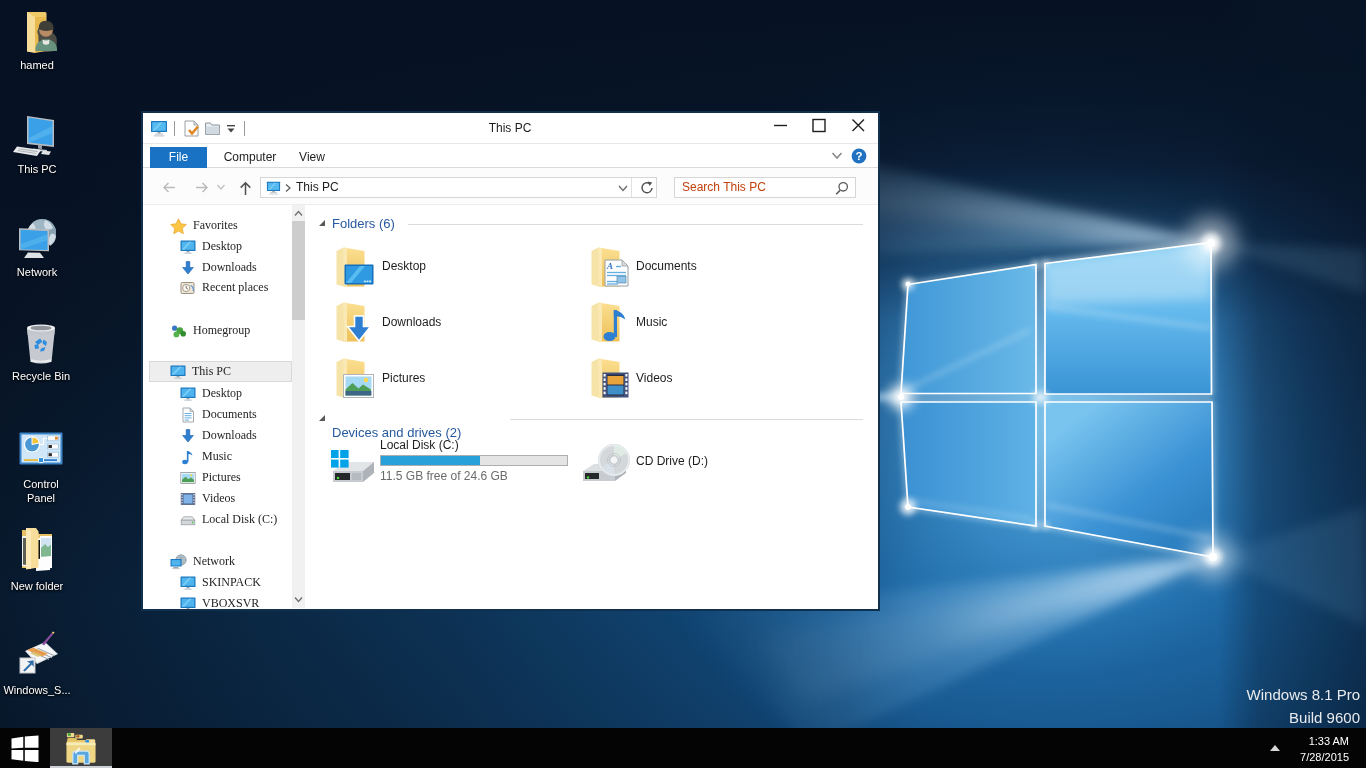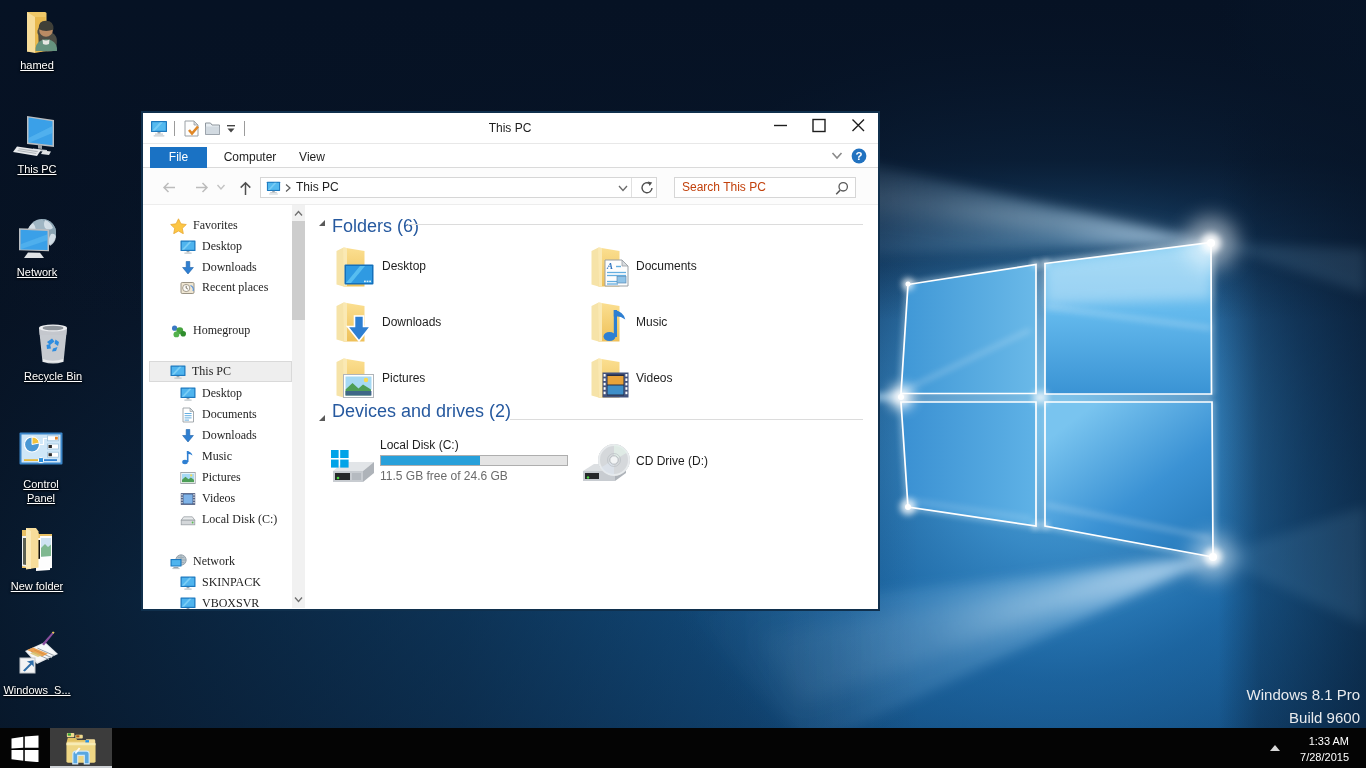--- a/index.html
+++ b/index.html
@@ -1,33 +1,33 @@
 <!DOCTYPE html>
 <html><head>
 <meta charset="utf-8">
 <style>
   * { margin:0; padding:0; box-sizing:border-box; }
   html,body { width:1366px; height:768px; overflow:hidden; font-family:"Liberation Sans", sans-serif; }
   #stage { position:absolute; left:0; top:0; width:1366px; height:768px; background:#0a1b31; overflow:hidden; }
   .abs { position:absolute; }
   
   .dicon { position:absolute; width:74px; text-align:center; color:#fff; font-size:11px; }
-  .dicon .lbl { margin-top:1px; text-shadow:0 1px 2px rgba(0,0,0,0.95), 0 0 3px rgba(0,0,0,0.8); line-height:14px;text-decoration:underline; }
+  .dicon .lbl { margin-top:1px; text-shadow:0 1px 2px rgba(0,0,0,0.95), 0 0 3px rgba(0,0,0,0.8); line-height:14px; }
   
   #win { position:absolute; left:143px; top:113px; width:735px; height:496px; background:#fff; box-shadow:0 0 0 2px #10304d; overflow:hidden; font-size:12px; color:#1e1e1e; }
   #titlebar { position:absolute; left:0; top:0; width:735px; height:31px; background:#fff; border-bottom:1px solid #e8e8e8; }
   #tabsrow { position:absolute; left:0; top:31px; width:735px; height:24px; background:#fff; border-bottom:1px solid #dadada; }
   .tab { position:absolute; top:3px; height:21px; line-height:21px; text-align:center; }
   #addrrow { position:absolute; left:0; top:55px; width:735px; height:37px; background:#fcfcfc; border-bottom:1px solid #ededed; }
   .box { position:absolute; top:9px; height:21px; background:#fff; border:1px solid #d6d6d6; }
   #mainarea { position:absolute; left:0; top:92px; width:735px; height:404px; background:#fff; }
   .navrow { position:absolute; height:21px; display:flex; align-items:center; white-space:nowrap;font-family:Liberation Serif, serif; }
   .navrow svg { margin-right:6px; flex:none; }
   .tiletxt { position:absolute; white-space:nowrap; }
-  .ghead { position:absolute; font-size:18px; color:#26599f; white-space:nowrap; }
+  .ghead { position:absolute; font-size:13px; color:#26599f; white-space:nowrap; }
   .gline { position:absolute; height:1px; background:#dcdcdc; }
   
   #taskbar { position:absolute; left:0; top:728px; width:1366px; height:48px; background:#040404; color:#fff; }
   #wm { position:absolute; right:6px; top:683px; text-align:right; font-size:15px; line-height:23px; color:#e9ebee; }
 </style>
 </head>
 <body>
 <div id="stage">
 
   <svg class="abs" width="1366" height="768" viewBox="0 0 1366 768">
@@ -191,21 +191,21 @@
       <circle cx="29" cy="17" r="14" fill="#9fb6c4"></circle>
       <path d="M29 3 a14 14 0 0 1 0 28 a20 20 0 0 0 0 -28z" fill="#8aa3b2"></path>
       <path d="M20 7 q4 5 2 12 q-3 4 -8 3 a14 14 0 0 1 6 -15z M32 4 q6 2 8 8 q-4 3 -8 0 q-2 -4 0 -8z M38 18 q4 -1 5 3 q-1 6 -6 9 q-3 -6 1 -12z M26 20 q4 3 3 9 l-4 2 q-3 -6 1 -11z" fill="#dde8ee" opacity="0.85"></path>
       <polygon points="6,12 36,12 36,34 6,34" fill="#b9bdc1" transform="skewY(2)"></polygon>
       <polygon points="7.5,13.5 34.5,13.8 34.5,32.8 7.5,33.3" fill="#3aa0e8" transform="skewY(2)"></polygon>
       <polygon points="7.5,28 34.5,17 34.5,23 7.5,33" fill="#62bdf2" opacity="0.5" transform="skewY(2)"></polygon>
       <polygon points="15,36.5 27,36.7 31,42 11,42" fill="#dfe2e5"></polygon>
     </svg>
     <div class="lbl">Network</div>
   </div>
-  <div class="dicon" style="left:16px;top:320px">
+  <div class="dicon" style="left:4px;top:320px">
     <svg width="46" height="46" viewBox="0 0 46 46">
       <path d="M9 8 L37 8 L33.5 42 L12.5 42 Z" fill="#d7dade" opacity="0.92"></path>
       <path d="M9 8 L37 8 L36.3 15 L9.7 15 Z" fill="#c3c7cc" opacity="0.9"></path>
       <ellipse cx="23" cy="8" rx="14" ry="3.4" fill="#eceef0"></ellipse>
       <ellipse cx="23" cy="8" rx="10.5" ry="2.3" fill="#8f959b"></ellipse>
       <path d="M12.8 39 q10 3.5 20.5 0 l-0.4 3 q-9.8 3 -19.7 0z" fill="#eceef0" opacity="0.9"></path>
       <g fill="#2e8de0">
           <path d="M17 22 l5 -3.5 l2.5 3 l-4.5 3.5 z"></path>
           <path d="M25.5 19.5 l3.5 2.5 l-1 4 l-3.5 -2.5 z"></path>
           <path d="M16.5 25 l3.5 -1 l1 4.5 l-4 0.5 z"></path>
@@ -631,21 +631,21 @@
               <rect x="23.4" y="15.2" width="2" height="2.6"></rect>
               <rect x="23.4" y="19.6" width="2" height="2.6"></rect>
             </g>
         </svg>
       </div>
       <div class="tiletxt" style="left:493px;top:166px">Videos</div>
 
       <svg class="abs" style="left:175px;top:209px" width="8" height="8" viewBox="0 0 8 8">
           <path d="M7 1 V7 H1 Z" fill="#595959"></path>
         </svg>
-      <div class="ghead" style="left:189px;top:196px">Devices and drives (2)</div>
+      <div class="ghead" style="left:189px;top:220px">Devices and drives (2)</div>
       <div class="gline" style="left:367px;top:214px;width:353px"></div>
 
       <div class="abs" style="left:188px;top:238px;width:44px;height:44px">
         <svg width="44" height="44" viewBox="0 0 44 44">
           <polygon points="2,28 13,19 43,19 32,28" fill="#e2e5e8"></polygon>
           <polygon points="32,28 43,19 43,30 32,39" fill="#aeb3b9"></polygon>
           <rect x="2" y="28" width="30" height="11" fill="#c8ccd1"></rect>
           <rect x="4" y="30" width="15" height="7" fill="#26282a"></rect>
           <circle cx="7" cy="35" r="1.3" fill="#49d93f"></circle>
           <rect x="21" y="30" width="9" height="7" fill="#b5bac0"></rect>

